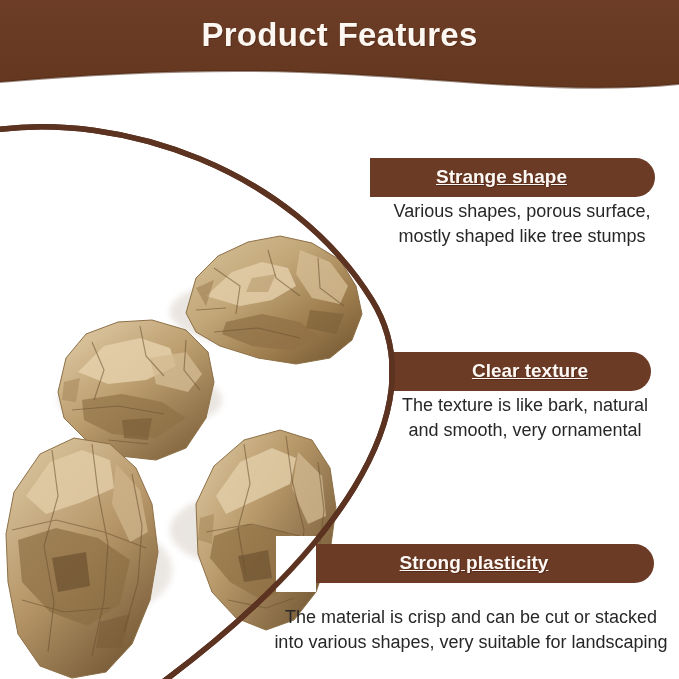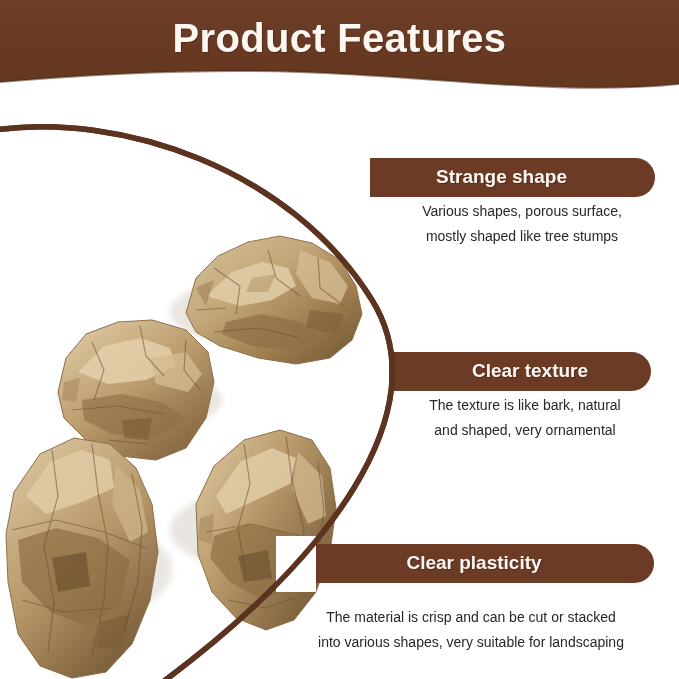--- a/index.html
+++ b/index.html
@@ -18,21 +18,21 @@
   
   .header-wrap{
     position:absolute;left:0;top:0;width:679px;height:100px;
   }
   .header-shape{
     position:absolute;left:0;top:0;width:679px;height:100px;
   }
   .header-title{
     position:absolute;left:0;top:16px;width:679px;
     text-align:center;
-    font-size:40px;
+    font-size:33px;
     font-weight:bold;
     color:#fdf7f2;
     letter-spacing:.3px;
     text-shadow:1px 1px 0 rgba(60,25,14,.45);
     font-family:"Liberation Sans", sans-serif;
   }
 
   
   .photo-area{
     position:absolute;left:0;top:100px;width:400px;height:579px;
@@ -60,30 +60,31 @@
     justify-content:center;
     color:#fdf8f4;
     font-size:19px;
     font-weight:bold;
     text-shadow:1px 1px 0 rgba(50,20,10,.40);
     box-sizing:border-box;
   }
   .pill.cap-round{
     border-top-right-radius:20px;
     border-bottom-right-radius:20px;
+    text-decoration:underline;
   }
   .pill-label{
     position:relative;
     top:-1px;
   }
   .desc{
     position:absolute;
     text-align:center;
     color:#272727;
-    font-size:14px;
+    font-size:18px;
     line-height:25px;
     font-family:"Liberation Sans", sans-serif;
     white-space:pre-line;
   }
 
   
   #feature-1 .pill{left:348px;top:158px;width:307px;}
   #feature-1 .desc{left:372px;top:199px;width:300px;}
   
   #feature-2 .pill{left:389px;top:352px;width:262px;padding-left:20px;}
@@ -238,26 +239,26 @@
     </div>
     <div class="desc">Various shapes, porous surface,
 mostly shaped like tree stumps</div>
   </div>
 
   <div class="feature" id="feature-2">
     <div class="pill cap-round">
       <span class="pill-label">Clear texture</span>
     </div>
     <div class="desc">The texture is like bark, natural
-and shaped, very ornamental</div>
+and smooth, very ornamental</div>
   </div>
 
   <div class="feature" id="feature-3">
     <div class="pill cap-round">
-      <span class="pill-label">Clear plasticity</span>
+      <span class="pill-label">Strong plasticity</span>
     </div>
     <div class="desc">The material is crisp and can be cut or stacked
 into various shapes, very suitable for landscaping</div>
   </div>
 
   <svg class="cut" style="left:330px;top:150px;" width="40" height="56" viewBox="0 0 40 56" xmlns="http://www.w3.org/2000/svg">
     <path d="M0 0 H40 L0 56 Z" fill="#ffffff"></path>
   </svg>
   <svg class="cut" style="left:276px;top:536px;" width="40" height="56" viewBox="0 0 40 56" xmlns="http://www.w3.org/2000/svg">
     <path d="M40 0 H0 V56 L40 8 Z" fill="#ffffff"></path>

